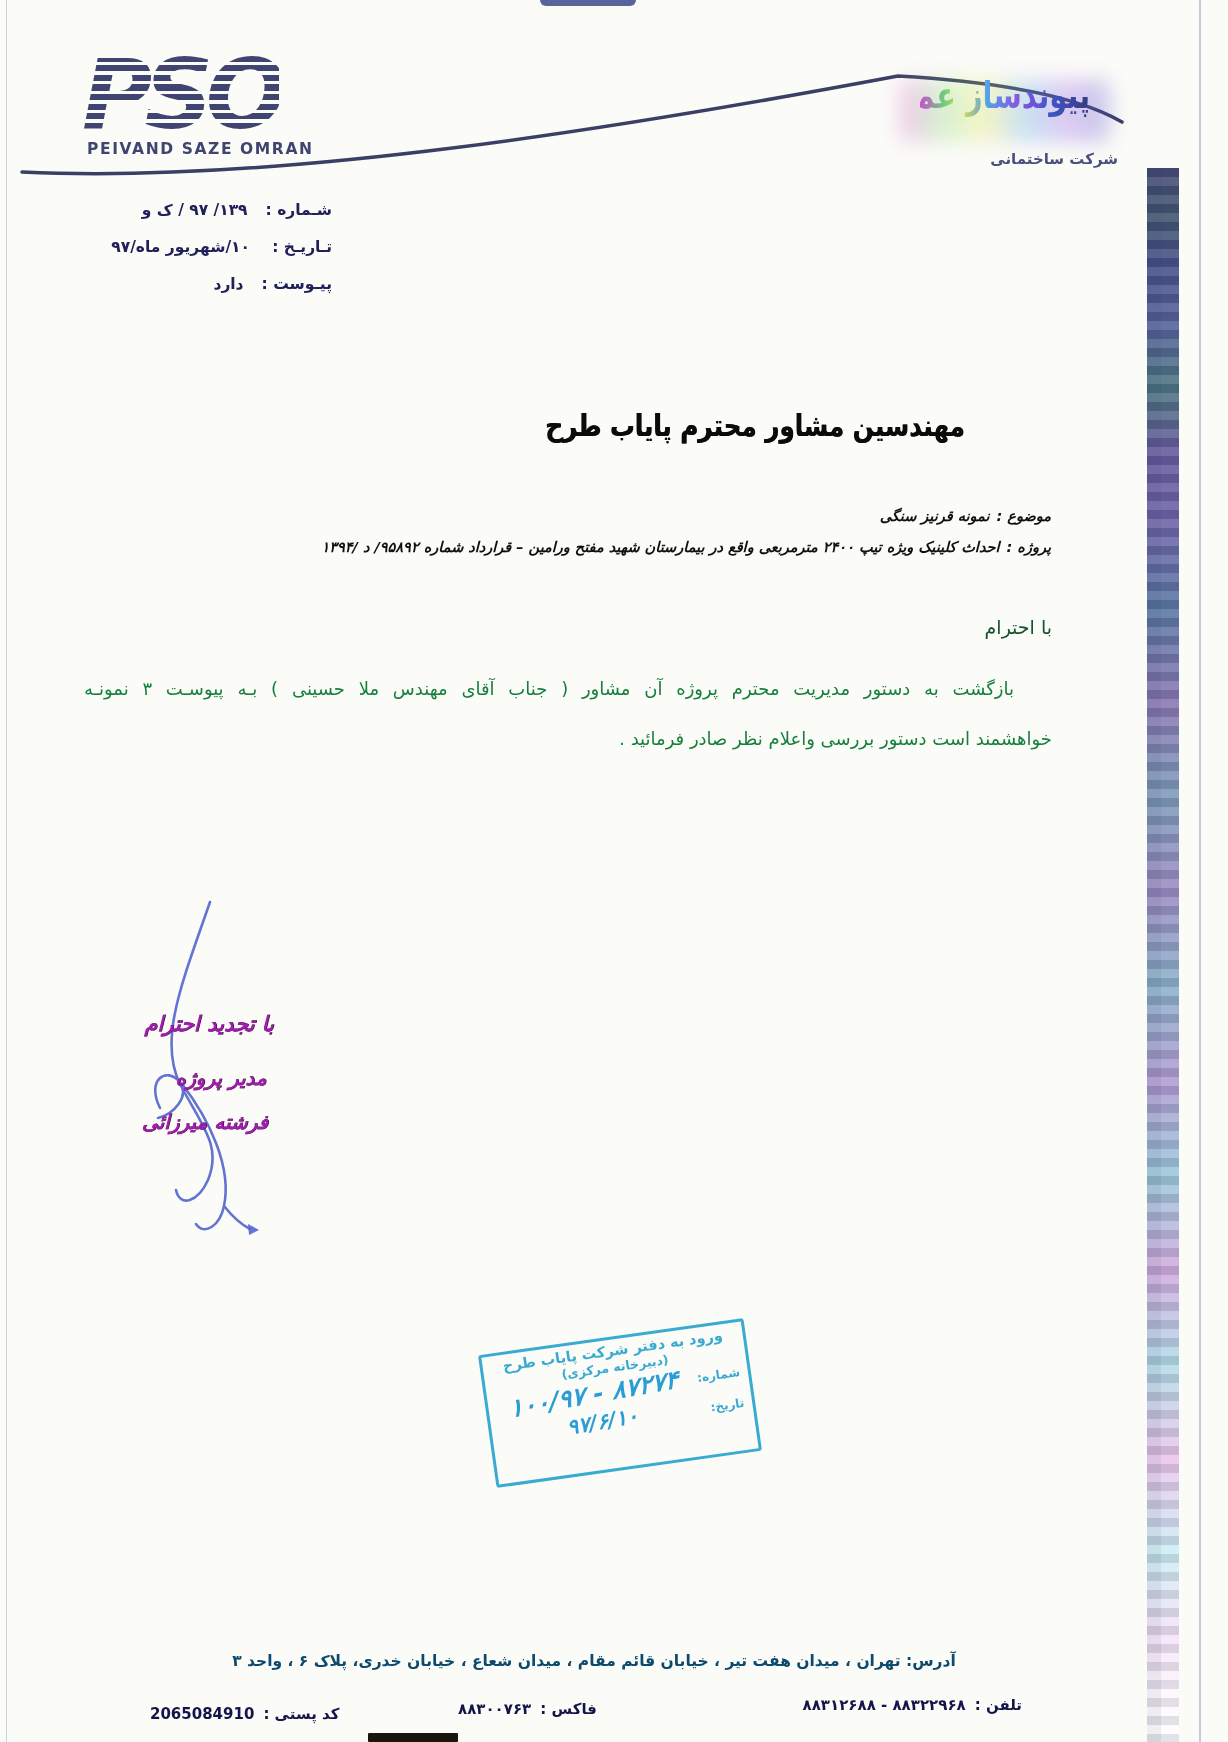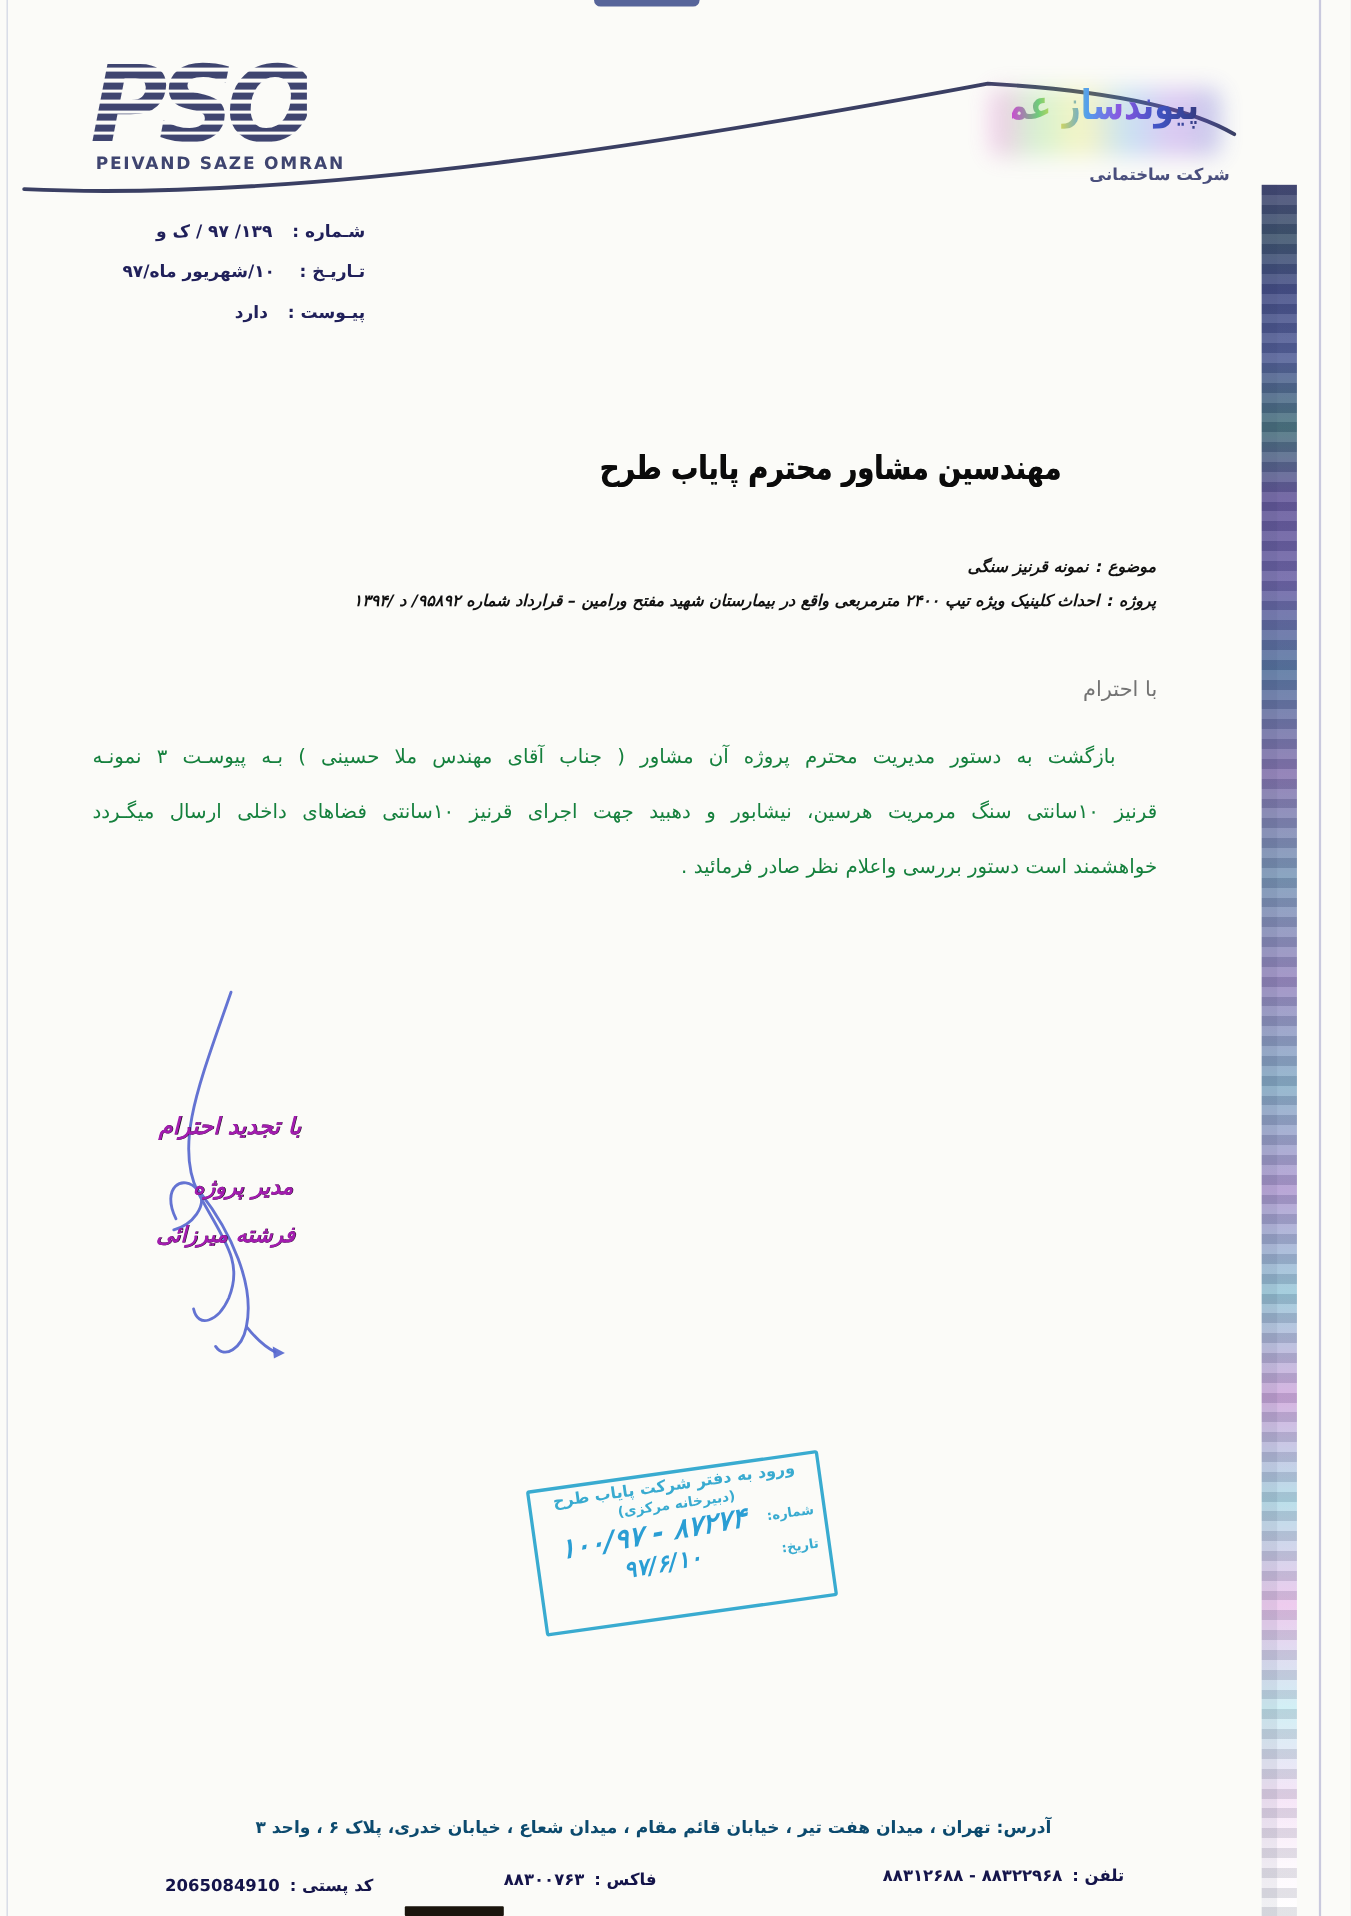--- a/index.html
+++ b/index.html
@@ -62,21 +62,21 @@
   .recipient {
     position:absolute; right:263px; top:408px; direction:rtl; white-space:nowrap;
     font-size:30px; font-weight:bold; color:#0b0b0b;
     transform:scaleX(.82); transform-origin:right center;
     text-shadow:.7px 0 0 #0b0b0b;
   }
   .subj-row { position:absolute; right:177px; direction:rtl; display:flex; gap:7px; white-space:nowrap;
     font-size:14.5px; font-weight:bold; font-style:italic; color:#101010; }
   .subj-row.subject { top:508px; }
   .subj-row.project { top:539px; }
-  .salutation { position:absolute; right:176px; top:616px; direction:rtl; font-size:19px; color:#737373; }
+  .salutation { position:absolute; right:176px; top:616px; direction:rtl; font-size:19px; color:#14532d; }
   .body-text { position:absolute; left:84px; right:176px; top:664px; direction:rtl; font-size:18px; color:#15803d; line-height:50px; }
   .bl-j { text-align:justify; text-align-last:justify; }
   .bl-1 { padding-right:38px; }
   .bl-r { text-align:right; }
 
   
   .sig-ink { position:absolute; left:128px; top:888px; pointer-events:none; }
   .sig-text { position:absolute; width:210px; text-align:center; direction:rtl; font-weight:bold; font-style:italic;
     color:#a21caf; text-shadow:.5px 0 0 #0d0d0d; white-space:nowrap; }
   .sig-closing { left:104px; top:1012px; font-size:21px; }
@@ -150,21 +150,20 @@
   </div>
   <div class="subj-row project">
     <span>پروژه :</span>
     <span>احداث کلینیک ویژه تیپ ۲۴۰۰ مترمربعی واقع در بیمارستان شهید مفتح ورامین – قرارداد شماره ۹۵۸۹۲/ د /۱۳۹۴</span>
   </div>
 
   <div class="salutation">با احترام</div>
 
   <div class="body-text">
     <div class="bl-j bl-1">بازگشت به دستور مدیریت محترم پروژه آن مشاور ( جناب آقای مهندس ملا حسینی ) بـه پیوسـت ۳ نمونـه</div>
-    <div class="bl-j">قرنیز ۱۰سانتی سنگ مرمریت هرسین، نیشابور و دهبید جهت اجرای قرنیز ۱۰سانتی فضاهای داخلی ارسال میگـردد</div>
     <div class="bl-r">خواهشمند است دستور بررسی واعلام نظر صادر فرمائید .</div>
   </div>
 
   <svg class="sig-ink" width="180" height="350" viewBox="0 0 180 350">
     <g fill="none" stroke="#5768cf" stroke-width="2.6" stroke-linecap="round" opacity="0.92">
       <path d="M 82 14 C 54 95, 30 152, 52 196 C 74 238, 94 258, 80 292 C 70 314, 52 320, 48 302"></path>
       <path d="M 32 220 C 18 192, 38 178, 52 194 C 62 208, 46 226, 30 230"></path>
       <path d="M 54 196 C 82 232, 104 280, 96 318 C 92 338, 76 348, 68 336"></path>
       <path d="M 96 318 C 104 328, 112 336, 122 341"></path>
     </g>

